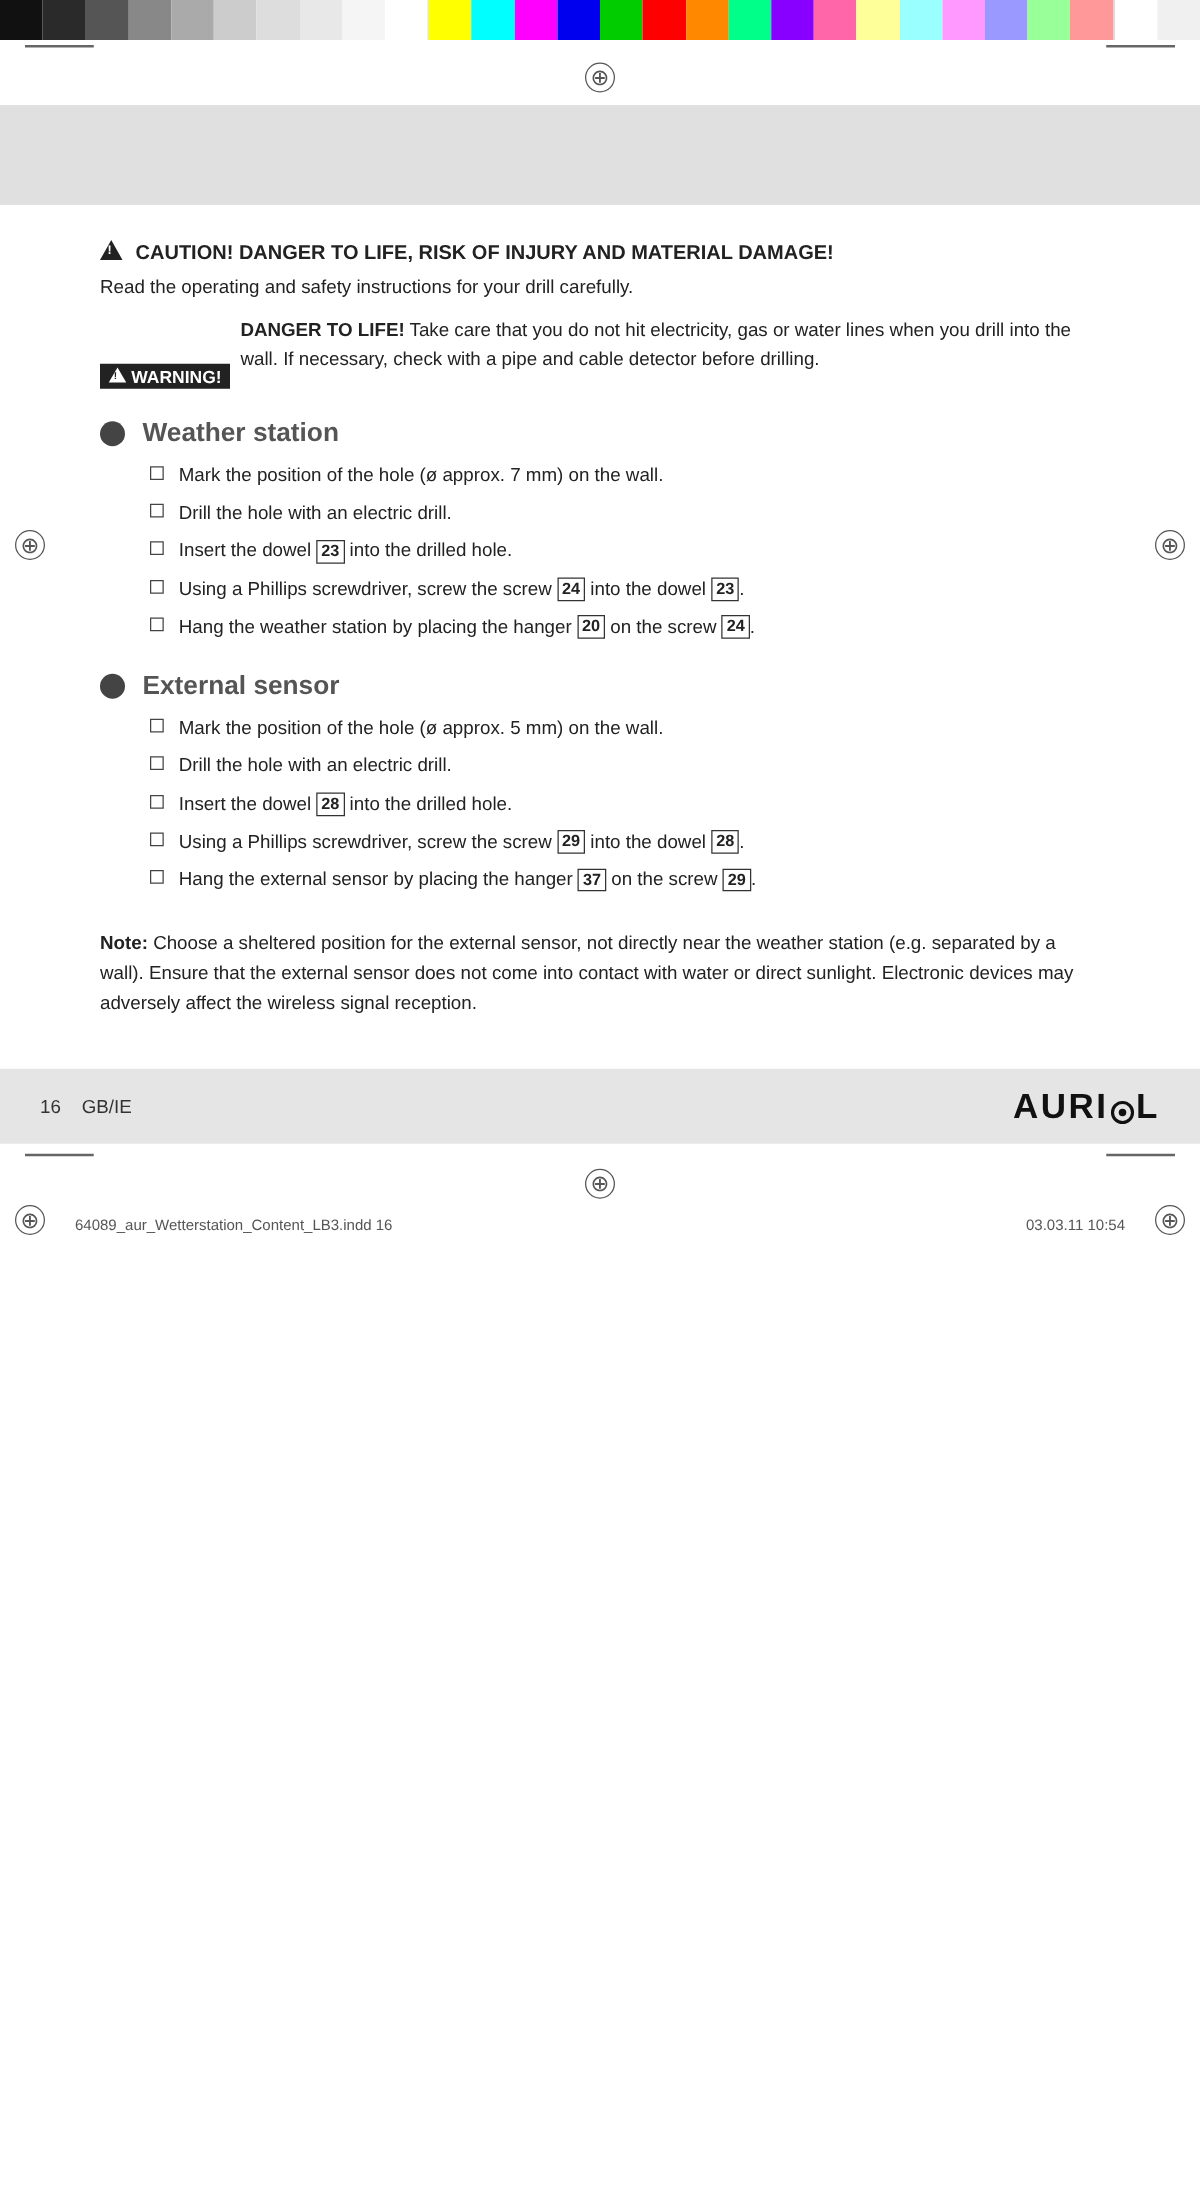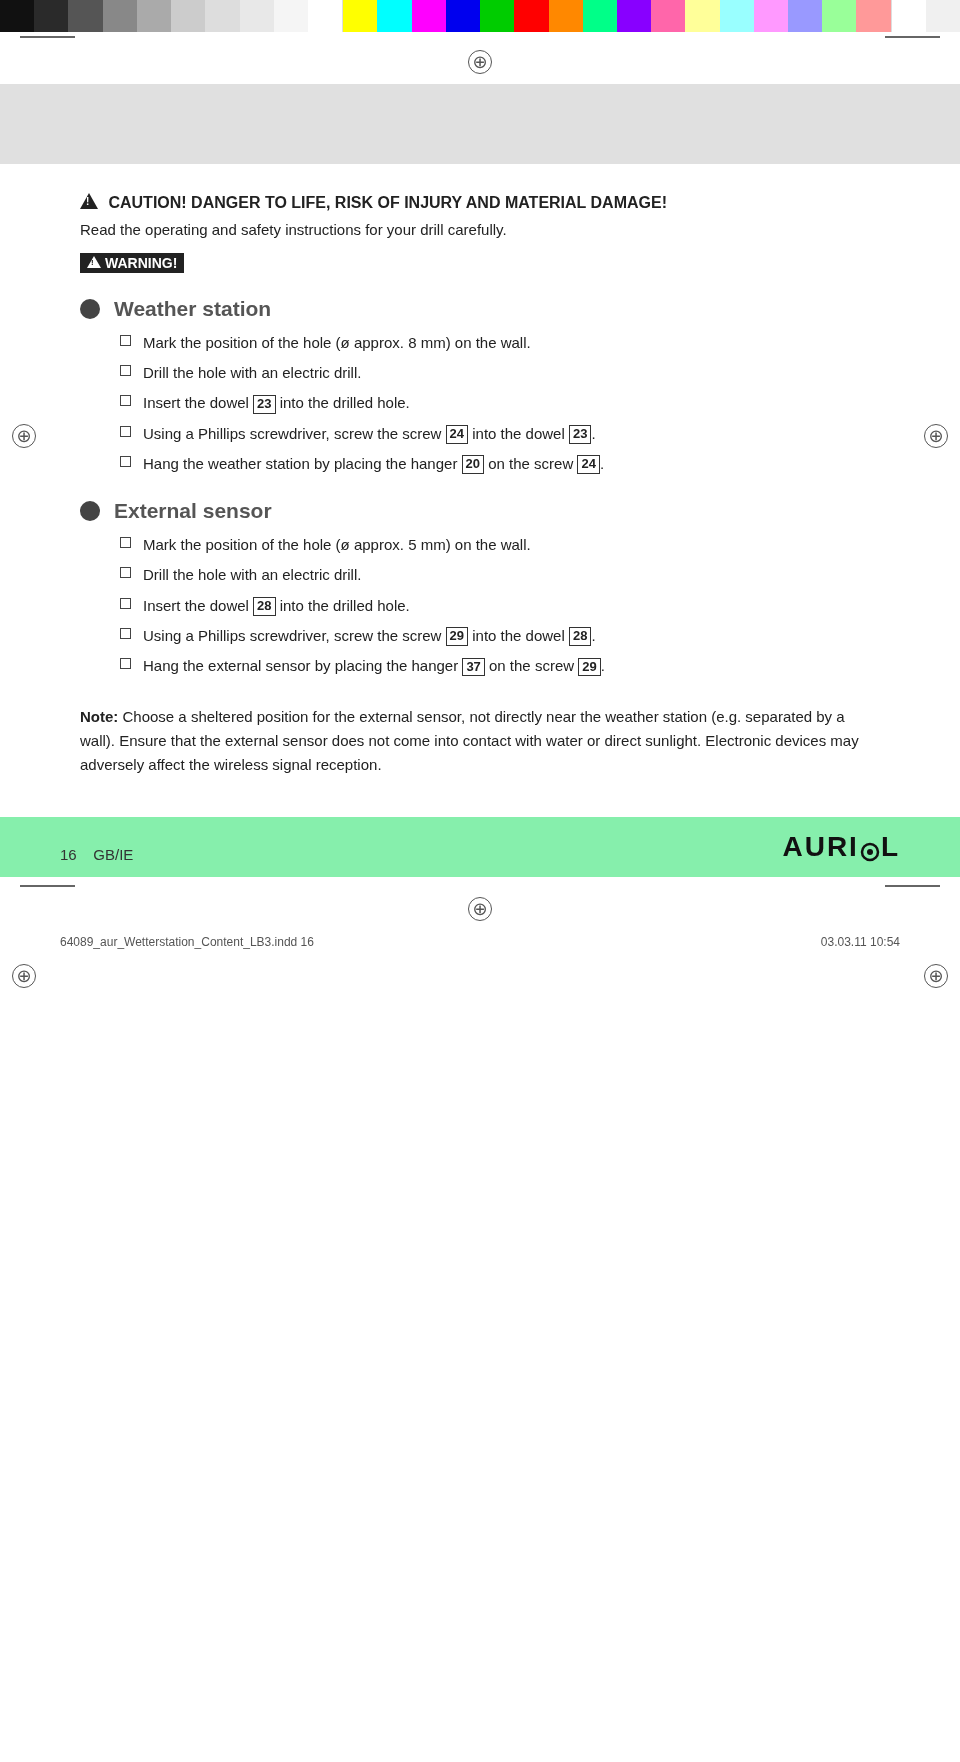--- a/index.html
+++ b/index.html
@@ -85,20 +85,21 @@
       background: #222;
       color: #fff;
       font-weight: bold;
       font-size: 14px;
       padding: 2px 7px;
       white-space: nowrap;
       display: flex;
       align-items: center;
       gap: 4px;
       min-width: fit-content;
+      margin-top: 38px;
     }
     .warning-label .tri-sm {
       display: inline-block;
       width: 0;
       height: 0;
       border-left: 7px solid transparent;
       border-right: 7px solid transparent;
       border-bottom: 12px solid #fff;
       position: relative;
       top: -1px;
@@ -178,25 +179,25 @@
       margin-top: 28px;
       font-size: 15px;
       line-height: 1.6;
     }
     .note-block .note-bold {
       font-weight: bold;
     }
 
     
     .footer-bar {
-      background: #86efac;
-      display: flex;
-      align-items: flex-end;
+      background: #e5e5e5;
+      display: flex;
+      align-items: center;
       justify-content: space-between;
-      padding: 14px 60px;
+      padding: 14px 32px;
       margin-top: 20px;
     }
     .footer-page {
       font-size: 15px;
       color: #333;
     }
     .footer-logo {
       font-size: 28px;
       font-weight: bold;
       letter-spacing: 2px;
@@ -325,32 +326,36 @@
         <span class="triangle-icon"></span>
         <span>CAUTION! DANGER TO LIFE, RISK OF INJURY AND MATERIAL DAMAGE!</span>
       </div>
       <div class="caution-body">Read the operating and safety instructions for your drill carefully.</div>
 
       <div class="warning-box">
         <div class="warning-label">
           <span class="tri-sm"></span>
           <span>WARNING!</span>
         </div>
+        <div class="warning-text-block">
+          <span class="wd-bold">DANGER TO LIFE!</span>
+          <span> Take care that you do not hit electricity, gas or water lines when you drill into the wall. If necessary, check with a pipe and cable detector before drilling.</span>
+        </div>
       </div>
     </div>
 
     <div class="section-header">
       <div class="section-bullet"></div>
       <span class="section-title">Weather station</span>
     </div>
 
     <ul class="instruction-list">
       <li>
         <span class="sq-bullet"></span>
-        <span>Mark the position of the hole (ø approx. 8 mm) on the wall.</span>
+        <span>Mark the position of the hole (ø approx. 7 mm) on the wall.</span>
       </li>
       <li>
         <span class="sq-bullet"></span>
         <span>Drill the hole with an electric drill.</span>
       </li>
       <li>
         <span class="sq-bullet"></span>
         <span>Insert the dowel <span class="inline-box">23</span> into the drilled hole.</span>
       </li>
       <li>

